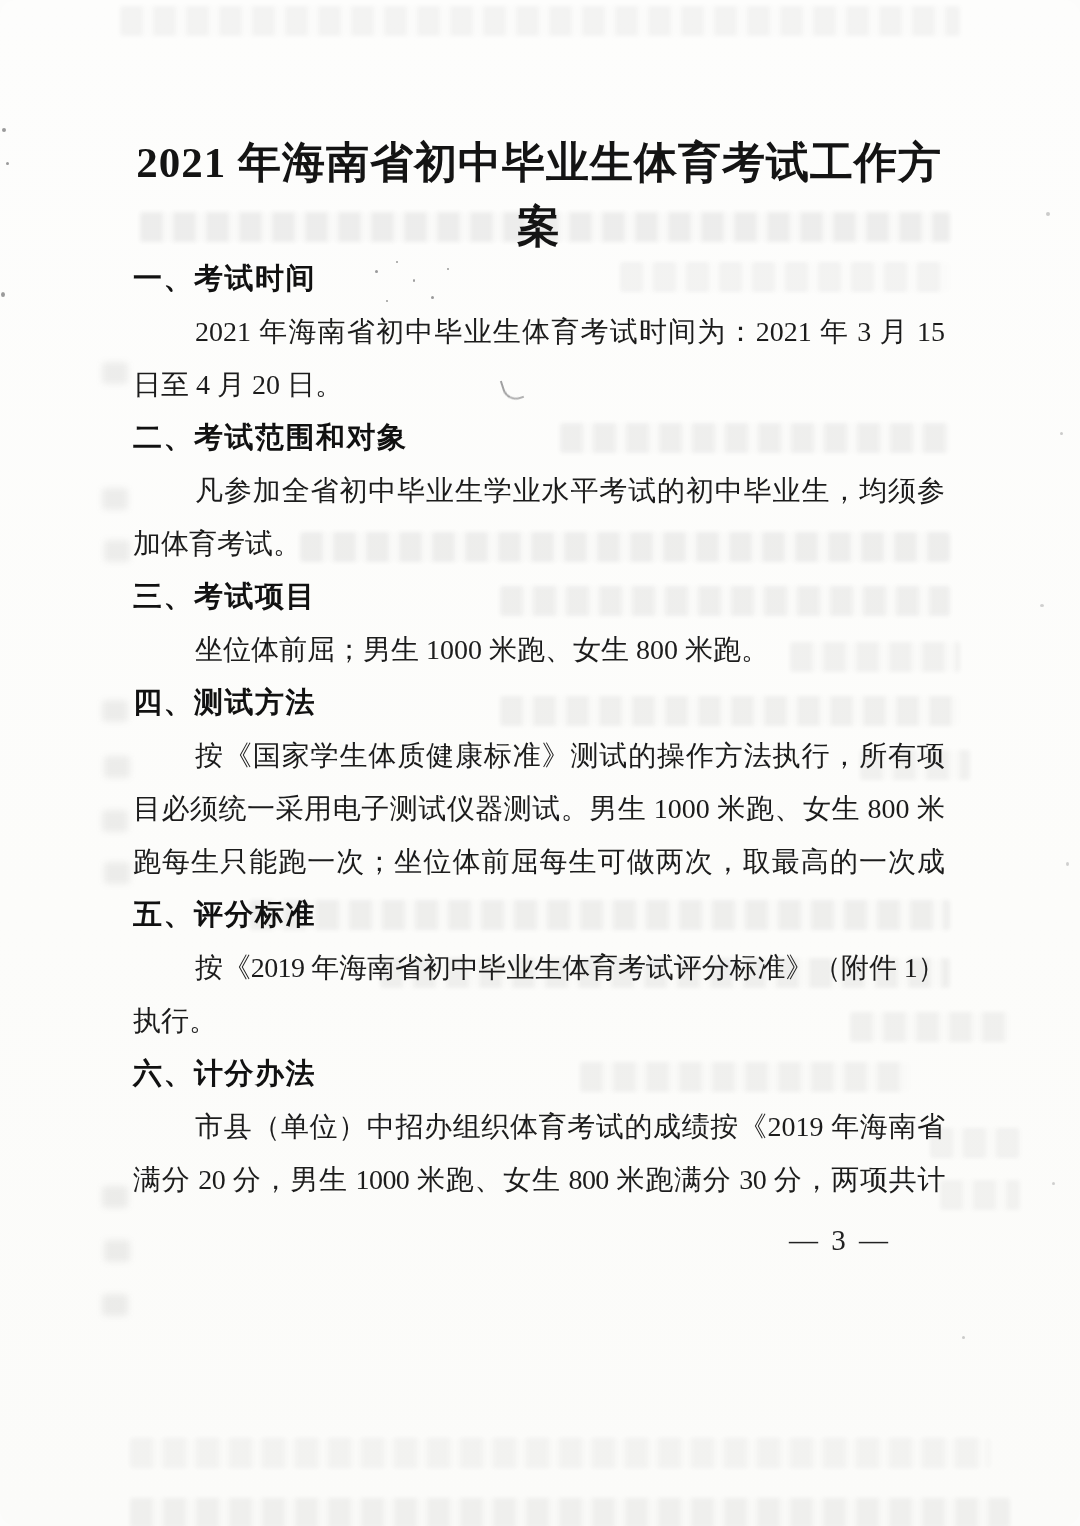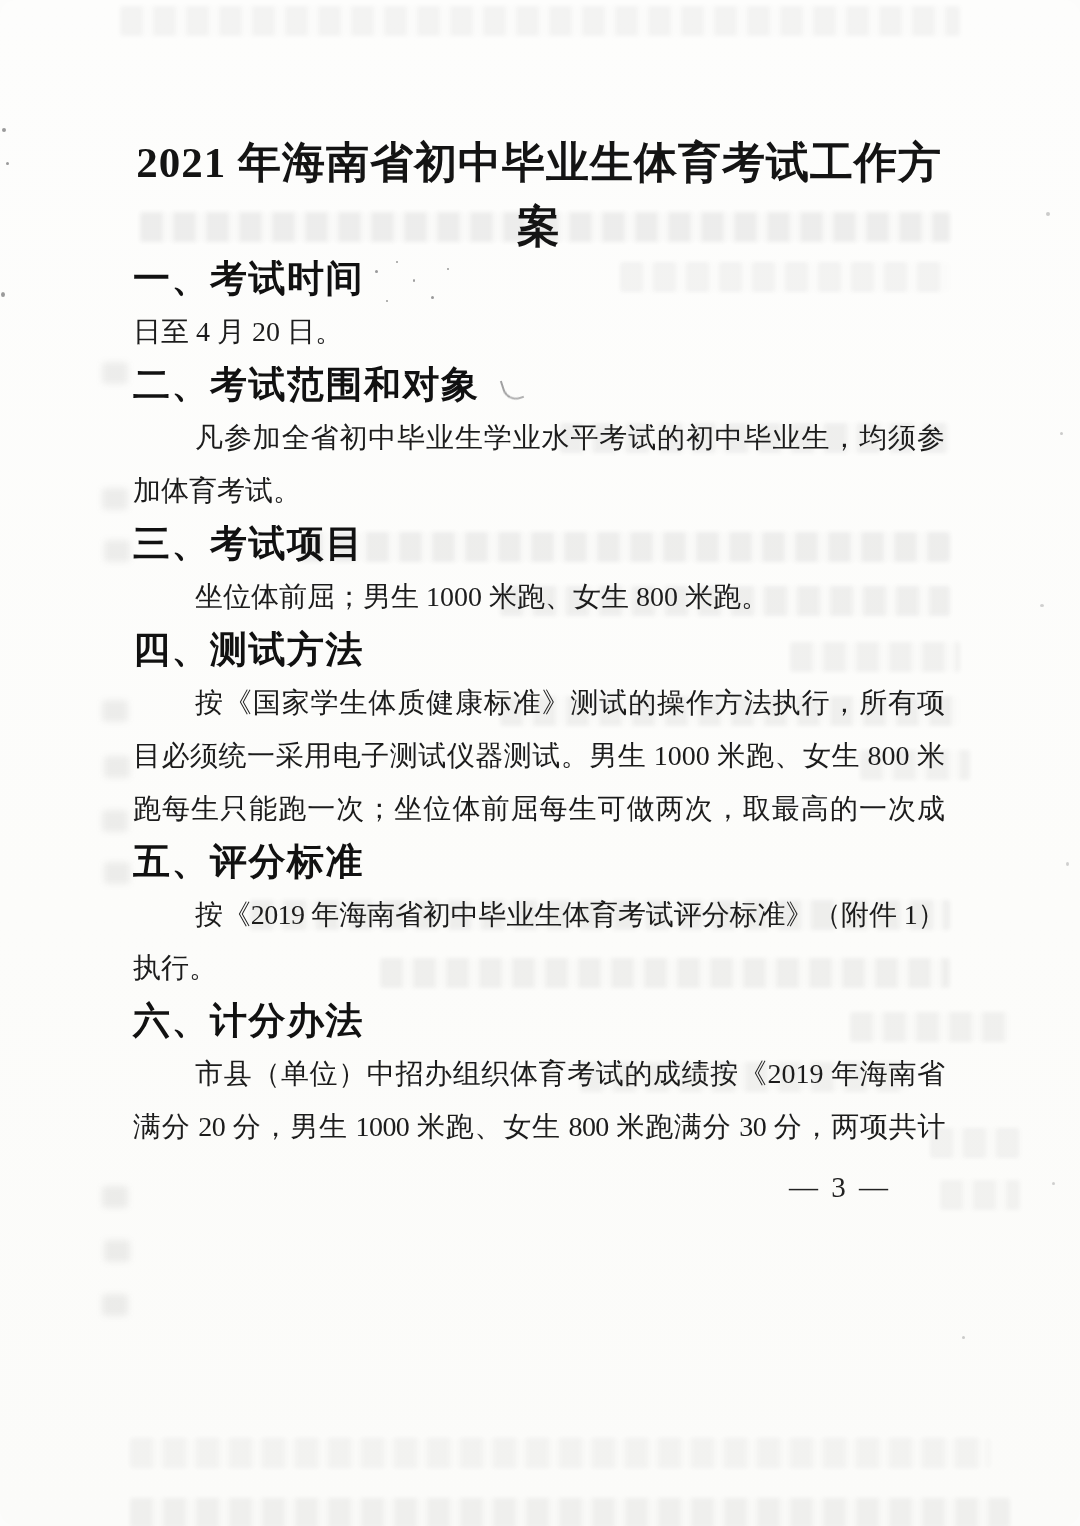--- a/index.html
+++ b/index.html
@@ -56,21 +56,21 @@
     letter-spacing: 1px;
     color: #141414;
   }
   .ln {
     height: 53px; line-height: 53px;
     font-size: 28px; color: #1c1c1c;
     white-space: nowrap;
   }
   .ln.h {
     font-family: "Liberation Sans", "DejaVu Sans", sans-serif;
-    font-weight: 700; font-size: 37px;
+    font-weight: 700; font-size: 29px;
     letter-spacing: 1.5px; color: #111;
   }
   .ln.i { padding-left: 62px; }
   .ln.j {
     white-space: normal;
     text-align: justify;
     text-align-last: justify;
   }
   .ln.tight { letter-spacing: -0.6px; }
   .pagenum {
@@ -133,20 +133,21 @@
     <div class="speck" style="left:1040px; top:604px;  width:4px; height:3px; opacity:.45;"></div>
     <div class="speck" style="left:1066px; top:862px;  width:3px; height:4px; opacity:.45;"></div>
     <div class="speck" style="left:1052px; top:1182px; width:3px; height:3px; opacity:.45;"></div>
     <div class="speck" style="left:962px;  top:1336px; width:3px; height:3px; opacity:.5;"></div>
   </div>
 
   <div class="content">
     <div class="title">2021 年海南省初中毕业生体育考试工作方案</div>
 
     <div class="ln h">一、考试时间</div>
+    <div class="ln j i">2021 年海南省初中毕业生体育考试时间为：2021 年 3 月 15</div>
     <div class="ln">日至 4 月 20 日。</div>
     <div class="ln h">二、考试范围和对象</div>
     <div class="ln j i">凡参加全省初中毕业生学业水平考试的初中毕业生，均须参</div>
     <div class="ln">加体育考试。</div>
     <div class="ln h">三、考试项目</div>
     <div class="ln i">坐位体前屈；男生 1000 米跑、女生 800 米跑。</div>
     <div class="ln h">四、测试方法</div>
     <div class="ln j i">按《国家学生体质健康标准》测试的操作方法执行，所有项</div>
     <div class="ln j">目必须统一采用电子测试仪器测试。男生 1000 米跑、女生 800 米</div>
     <div class="ln j">跑每生只能跑一次；坐位体前屈每生可做两次，取最高的一次成</div>

